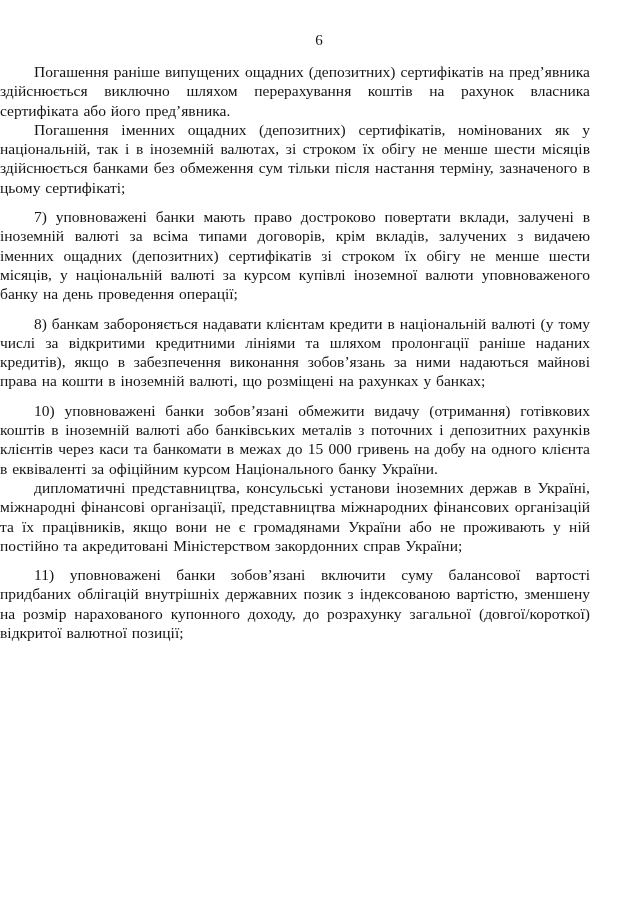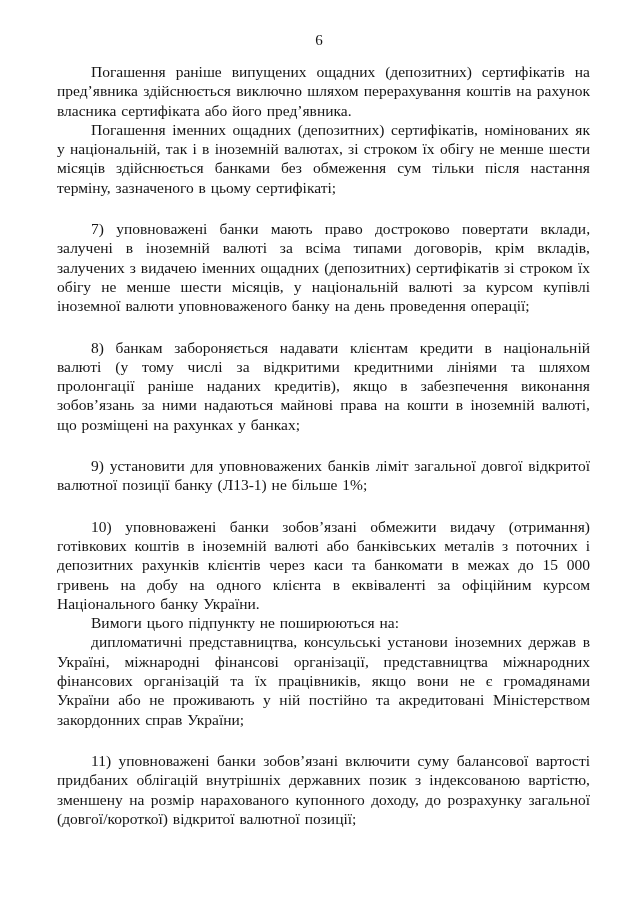--- a/index.html
+++ b/index.html
@@ -16,44 +16,41 @@
   .page-number {
     padding-top: 31px;
     width: 638px;
     text-align: center;
     font-size: 15px;
     line-height: 18px;
     color: #141414;
   }
   .body-text {
     margin-top: 13px;
-    padding-left: 57px;
     padding-right: 48px;
     font-size: 15.5px;
     line-height: 19.3px;
     text-align: justify;
   }
   .para {
     text-indent: 34px;
     word-spacing: 1px;
   }
   .para.gap-before {
-    margin-top: 22px;
+    margin-top: 10px;
   }
 </style>
 </head>
 <body>
 
 <div class="page">
   <div class="page-number">6</div>
 
   <div class="body-text">
     <p class="para">Погашення раніше випущених ощадних (депозитних) сертифікатів на пред’явника здійснюється виключно шляхом перерахування коштів на рахунок власника сертифіката або його пред’явника.</p>
     <p class="para">Погашення іменних ощадних (депозитних) сертифікатів, номінованих як у національній, так і в іноземній валютах, зі строком їх обігу не менше шести місяців здійснюється банками без обмеження сум тільки після настання терміну, зазначеного в цьому сертифікаті;</p>
     <p class="para gap-before">7) уповноважені банки мають право достроково повертати вклади, залучені в іноземній валюті за всіма типами договорів, крім вкладів, залучених з видачею іменних ощадних (депозитних) сертифікатів зі строком їх обігу не менше шести місяців, у національній валюті за курсом купівлі іноземної валюти уповноваженого банку на день проведення операції;</p>
     <p class="para gap-before">8) банкам забороняється надавати клієнтам кредити в національній валюті (у тому числі за відкритими кредитними лініями та шляхом пролонгації раніше наданих кредитів), якщо в забезпечення виконання зобов’язань за ними надаються майнові права на кошти в іноземній валюті, що розміщені на рахунках у банках;</p>
-    <p class="para gap-before">9) установити для уповноважених банків ліміт загальної довгої відкритої валютної позиції банку (Л13-1) не більше 1%;</p>
     <p class="para gap-before">10) уповноважені банки зобов’язані обмежити видачу (отримання) готівкових коштів в іноземній валюті або банківських металів з поточних і депозитних рахунків клієнтів через каси та банкомати в межах до 15&nbsp;000 гривень на добу на одного клієнта в еквіваленті за офіційним курсом Національного банку України.</p>
-    <p class="para">Вимоги цього підпункту не поширюються на:</p>
     <p class="para">дипломатичні представництва, консульські установи іноземних держав в Україні, міжнародні фінансові організації, представництва міжнародних фінансових організацій та їх працівників, якщо вони не є громадянами України або не проживають у ній постійно та акредитовані Міністерством закордонних справ України;</p>
     <p class="para gap-before">11) уповноважені банки зобов’язані включити суму балансової вартості придбаних облігацій внутрішніх державних позик з індексованою вартістю, зменшену на розмір нарахованого купонного доходу, до розрахунку загальної (довгої/короткої) відкритої валютної позиції;</p>
   </div>
 </div>
 
 </body></html>

